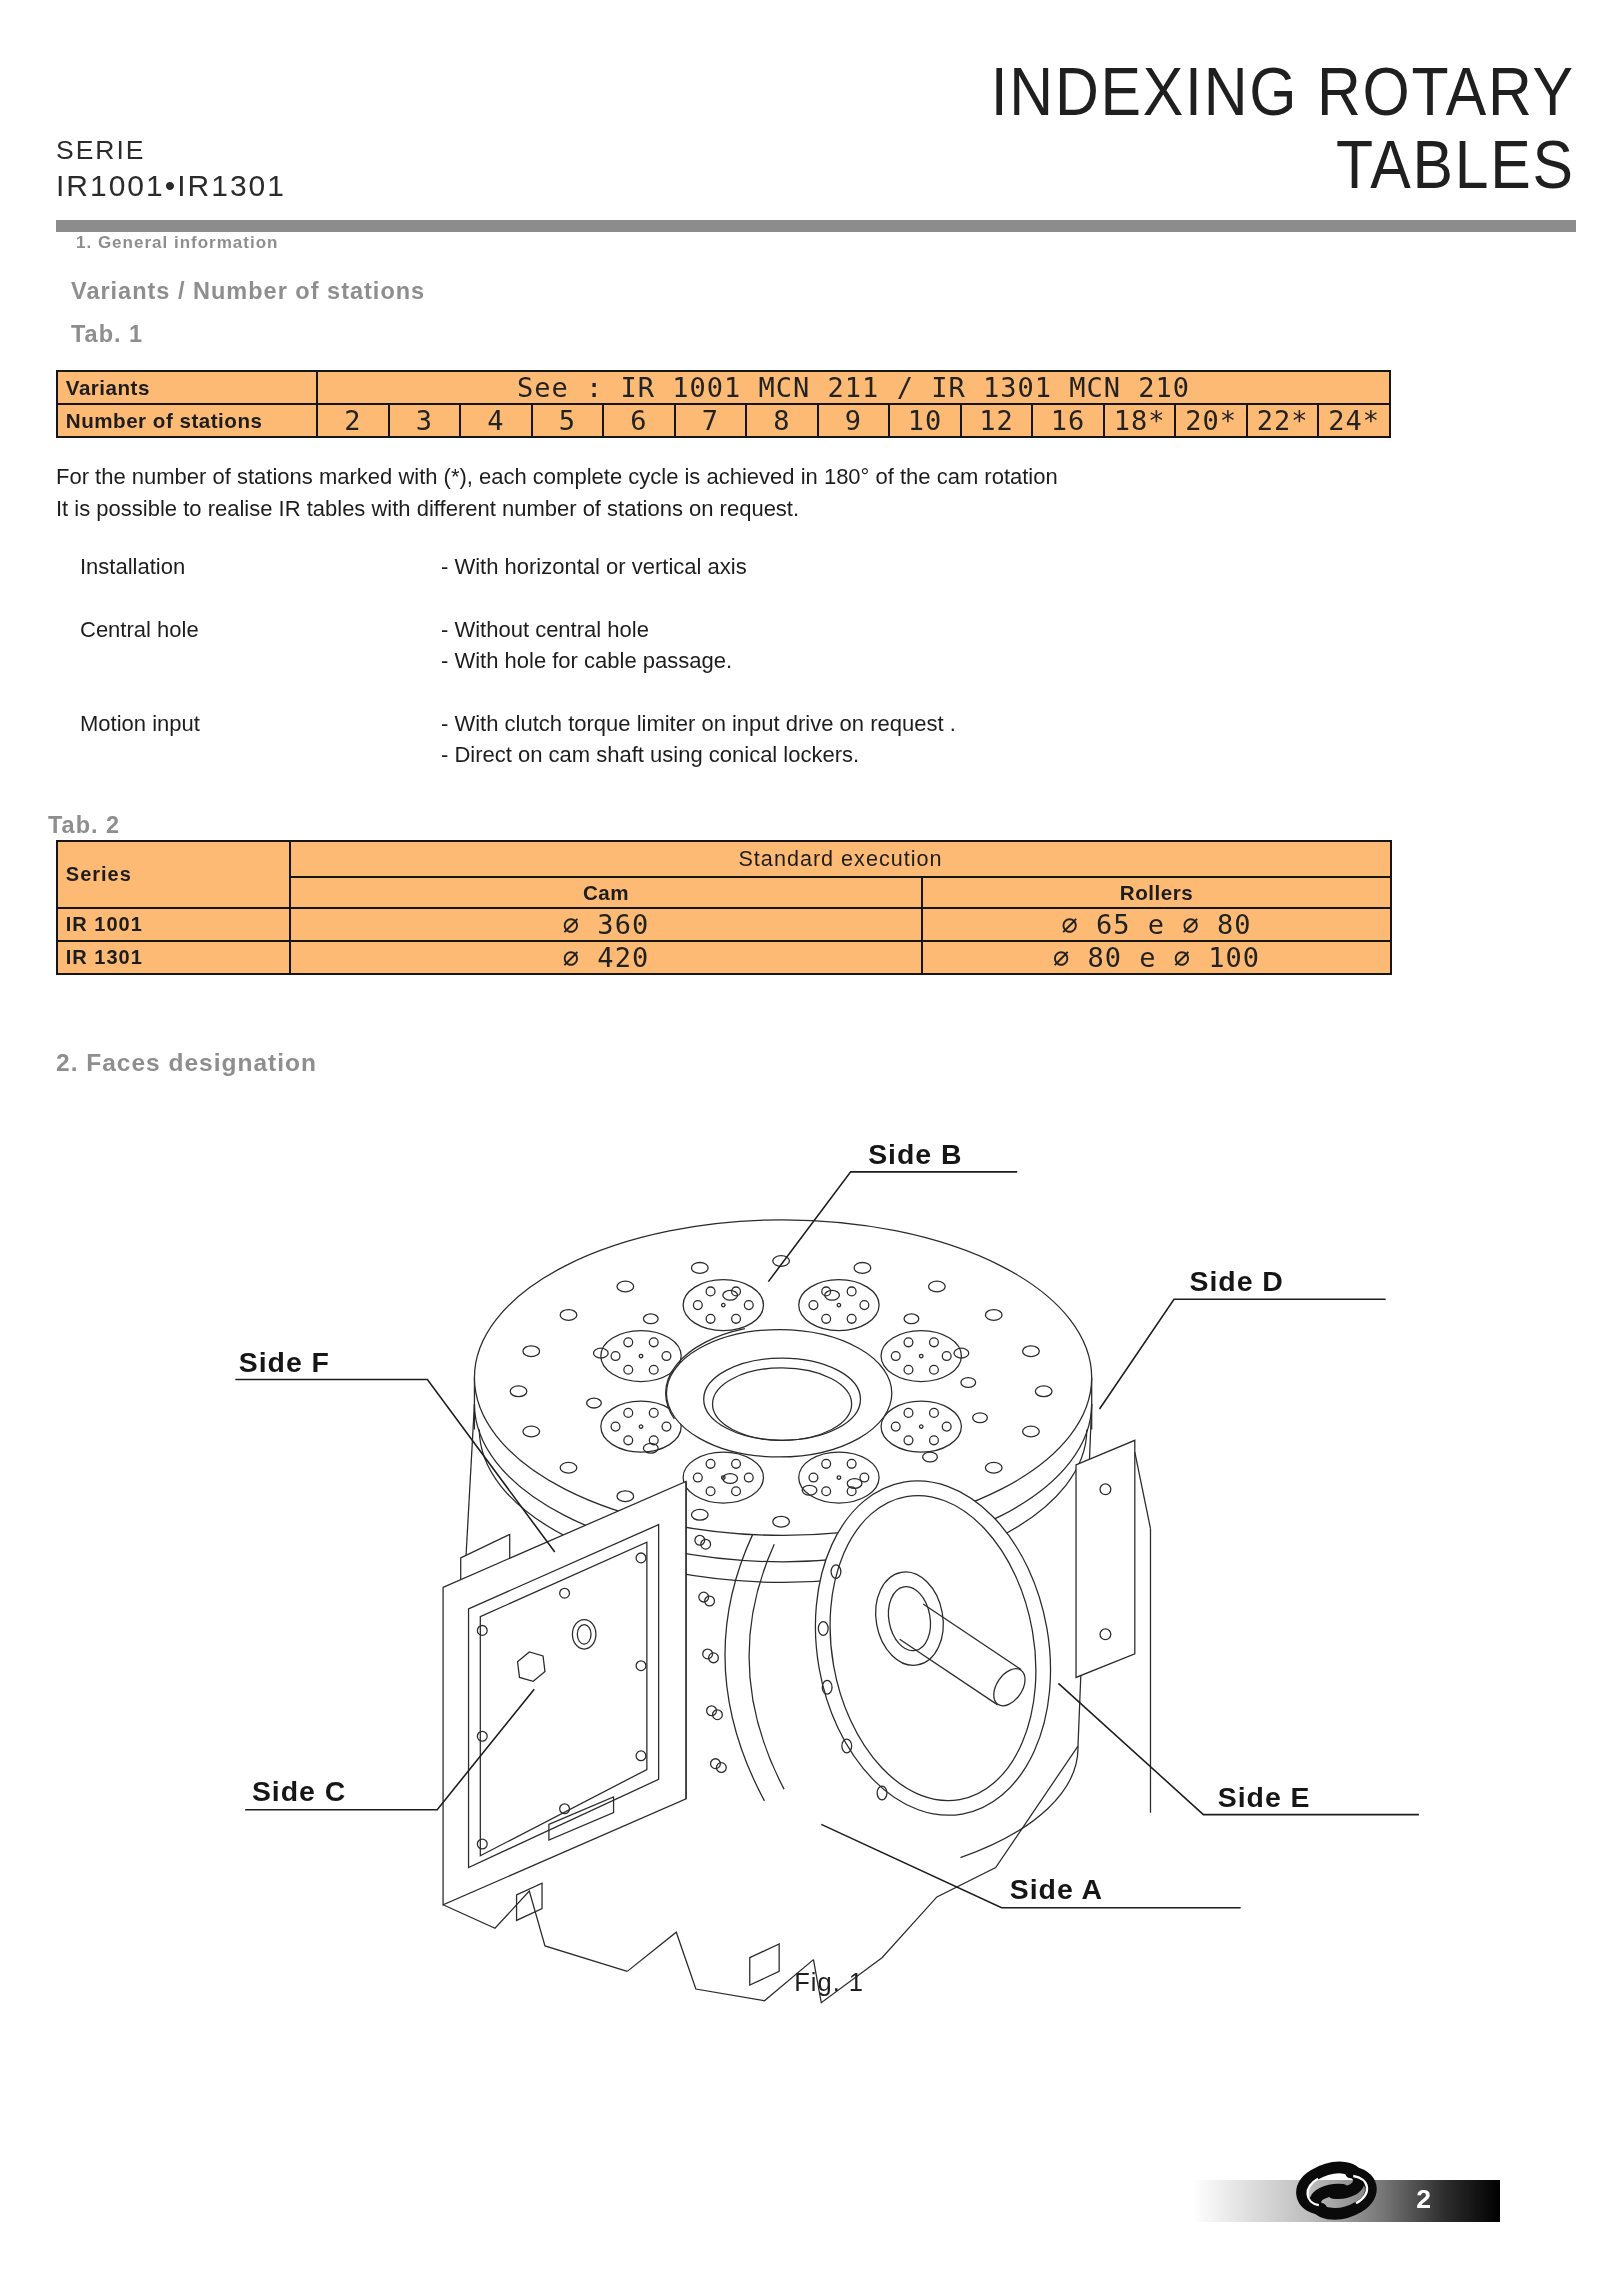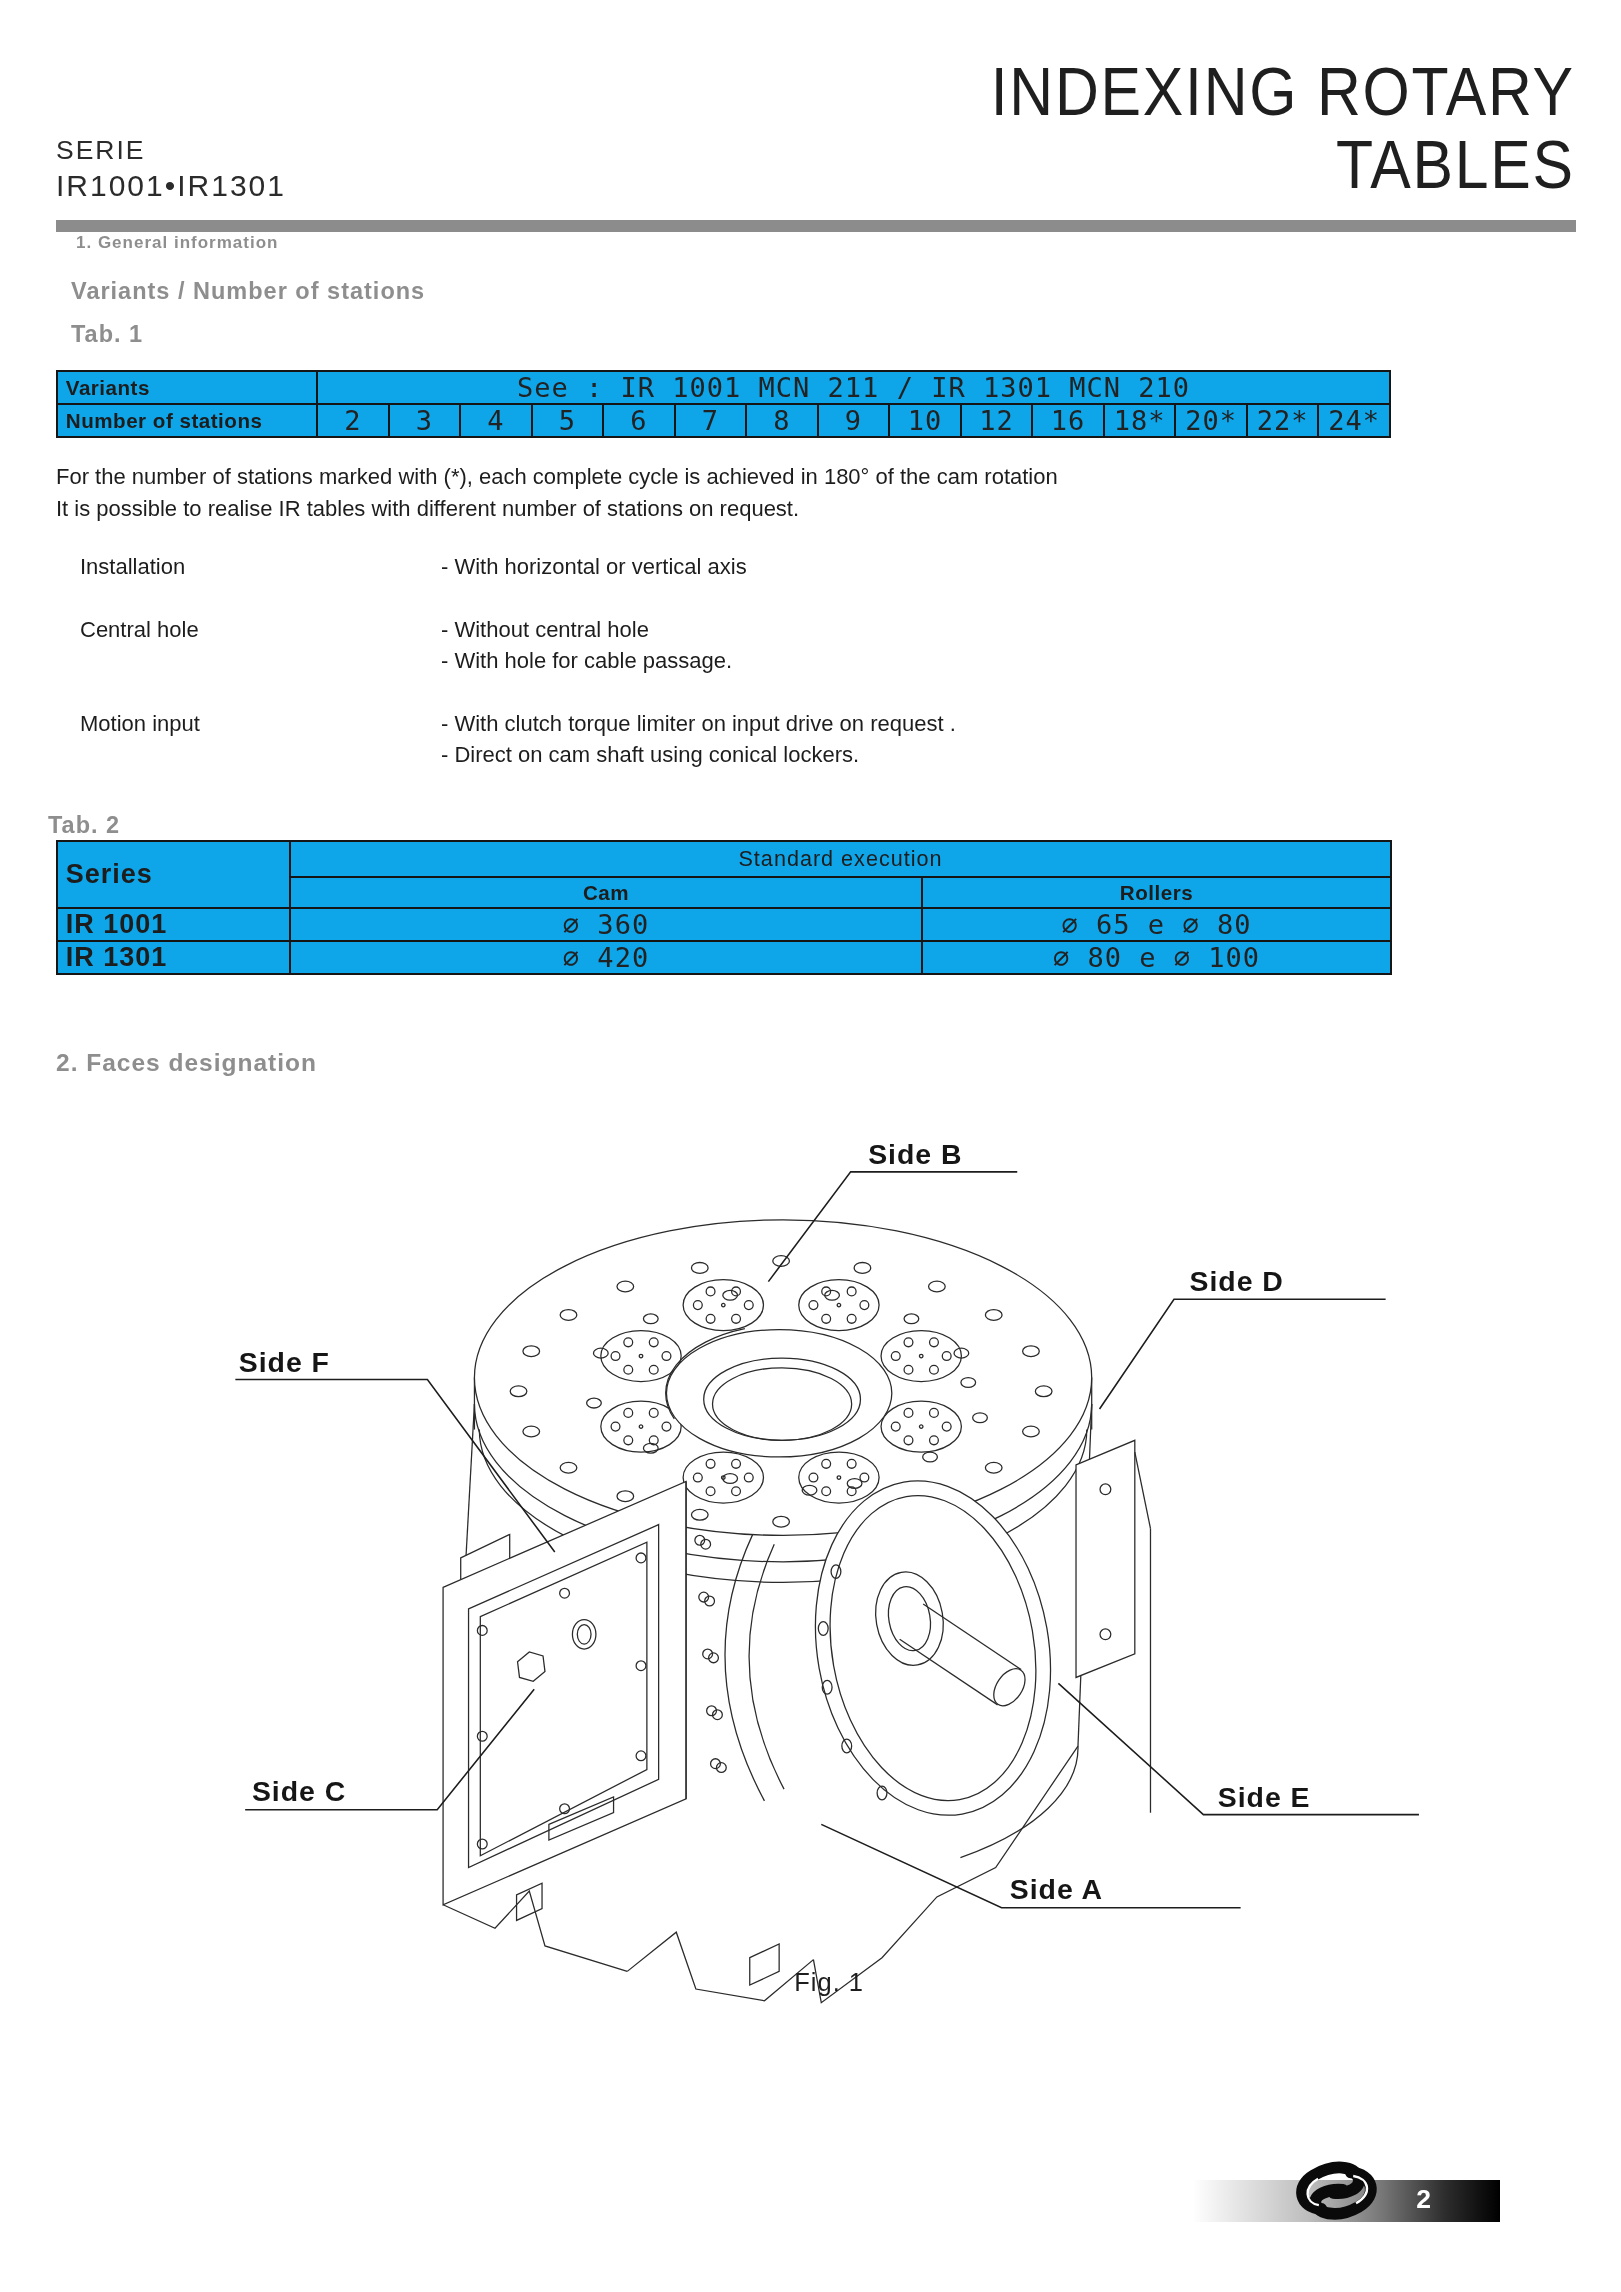--- a/index.html
+++ b/index.html
@@ -12,31 +12,31 @@
              letter-spacing:2px;color:#1f1f1f;font-weight:400;transform:scaleX(0.88);transform-origin:right top;white-space:nowrap;}
   .gray-rule{position:absolute;left:56px;top:220px;width:1520px;height:11.8px;background:#8c8c8c;}
   
   .h-gray{position:absolute;color:#8e8e8e;font-weight:bold;letter-spacing:1px;}
   .h1g{left:56px;top:233px;font-size:17px;margin-left:20px;}
   .h2g{left:71px;top:278px;font-size:23.5px;}
   .tab1g{left:71px;top:321px;font-size:23.5px;}
   .tab2g{left:48px;top:812px;font-size:23.5px;}
   .h2sec{left:56px;top:1049px;font-size:24.5px;}
   
-  table.dtable{position:absolute;left:56px;border-collapse:collapse;table-layout:fixed;width:1335px;background:#0ea5e9;}
+  table.dtable{position:absolute;left:56px;border-collapse:collapse;table-layout:fixed;width:1335px;background:#fdba74;}
   table.dtable td{border:2px solid #151515;padding:0 7.8px;height:31px;overflow:hidden;white-space:nowrap;}
   table.dtable{border:2.9px solid #151515;}
   .t1{top:370px;}
   .t2{top:840px;}
   .lblcell{font-weight:bold;font-size:20.6px;letter-spacing:0.5px;}
   .valcell{font-family:"DejaVu Sans Mono",monospace;font-size:27px;letter-spacing:1px;text-align:center;color:#222;border-radius:11px;}
   .t2 td{height:33px;}
   .t2 .hrow1 td{height:34px;}
   .t2 .hrow2 td{height:29px;}
-  .sercell{font-weight:bold;font-size:27px;letter-spacing:1px;padding-left:11.8px;border-radius:27px;}
+  .sercell{font-weight:bold;font-size:20px;letter-spacing:1px;padding-left:11.8px;border-radius:27px;}
   .stdcell{font-weight:normal;font-size:21.6px;letter-spacing:1px;text-align:center;}
   .subhdr{font-weight:bold;font-size:20.6px;letter-spacing:0.5px;text-align:center;}
   
   .note{position:absolute;left:56px;top:461px;font-size:22px;line-height:32px;color:#1d1d1d;}
   .optrow{position:absolute;left:56px;font-size:22px;line-height:31px;color:#1d1d1d;}
   .optrow .term{position:absolute;left:0;top:0;width:372px;margin-left:24px;}
   .optrow .defs{position:absolute;left:385px;top:0;width:882px;}
   .r1{top:551px;} .r2{top:614px;} .r3{top:708px;}
   
   .fig-svg{position:absolute;left:0;top:1117px;}

